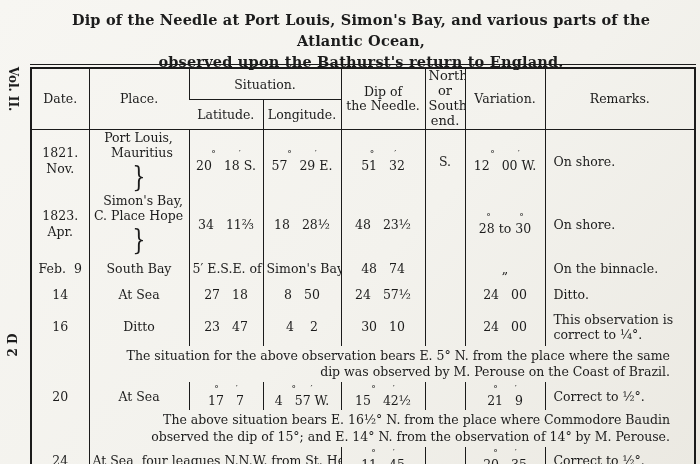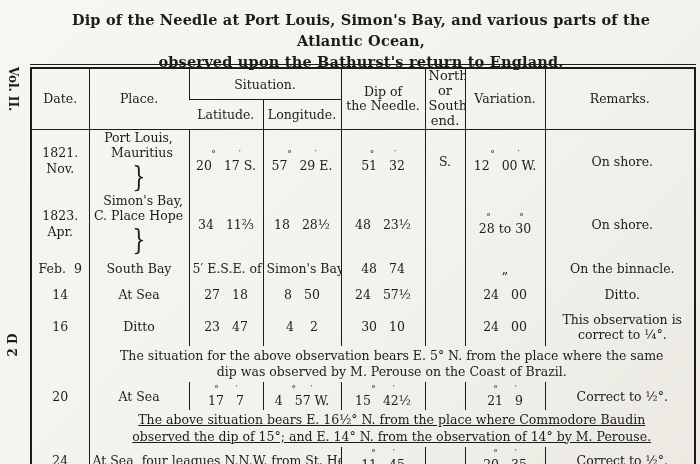--- a/index.html
+++ b/index.html
@@ -55,27 +55,27 @@
   td .prelines{ white-space:pre-line; line-height:1.3; display:block; }
   .marks{ display:block; font-size:9px; line-height:8px; white-space:pre; }
   .val{ display:block; white-space:pre; line-height:1.2; }
 
   .place-cell{ text-align:right; }
   .place-brace{ display:flex; justify-content:flex-end; align-items:center; padding-right:1px;flex-direction:column; }
   .place-lines{ text-align:right; line-height:1.2; }
   .place-lines span{ display:block; }
   .brace{ font-size:28px; font-weight:300; margin-left:1px; transform:scaleX(.75); }
 
-  td.remarks{ text-align:center; padding-left:8px; line-height:1.2; }
-  td.note-cell{ text-align:center; line-height:1.3; padding:2px 24px; }
+  td.remarks{ text-align:left; padding-left:8px; line-height:1.2; }
+  td.note-cell{ text-align:right; line-height:1.3; padding:2px 24px; }
   td.span-bottom{ border-bottom:1px solid #1b1b1b; }
 
   tr.h50{ height:50px; } tr.h42{ height:42px; } tr.h26{ height:26px; }
   tr.h38{ height:38px; } tr.h32{ height:32px; } tr.h28{ height:28px; }
-  tr.h34{ height:34px;text-decoration:underline; } tr.h36{ height:36px; }
+  tr.h34{ height:34px; } tr.h36{ height:36px; }
   thead tr.hh1{ height:26px; } thead tr.hh2{ height:24px; }
 </style>
 </head>
 <body>
 
 <div class="page-title">
   <div>Dip of the Needle at Port Louis, Simon's Bay, and various parts of the Atlantic Ocean,</div>
   <div>observed upon the Bathurst's return to England.</div>
 </div>
 
@@ -125,21 +125,21 @@
           <div class="place-brace">
             <div class="place-lines">
               <span>Port Louis,</span>
               <span>Mauritius</span>
             </div>
             <span class="brace">}</span>
           </div>
         </td>
         <td>
             <span class="marks">°        ′</span>
-            <span class="val">20   17 S.</span>
+            <span class="val">20   18 S.</span>
           </td>
         <td>
             <span class="marks">°        ′</span>
             <span class="val">57   29 E.</span>
           </td>
         <td>
             <span class="marks">°       ′</span>
             <span class="val">51   32</span>
           </td>
         <td>

